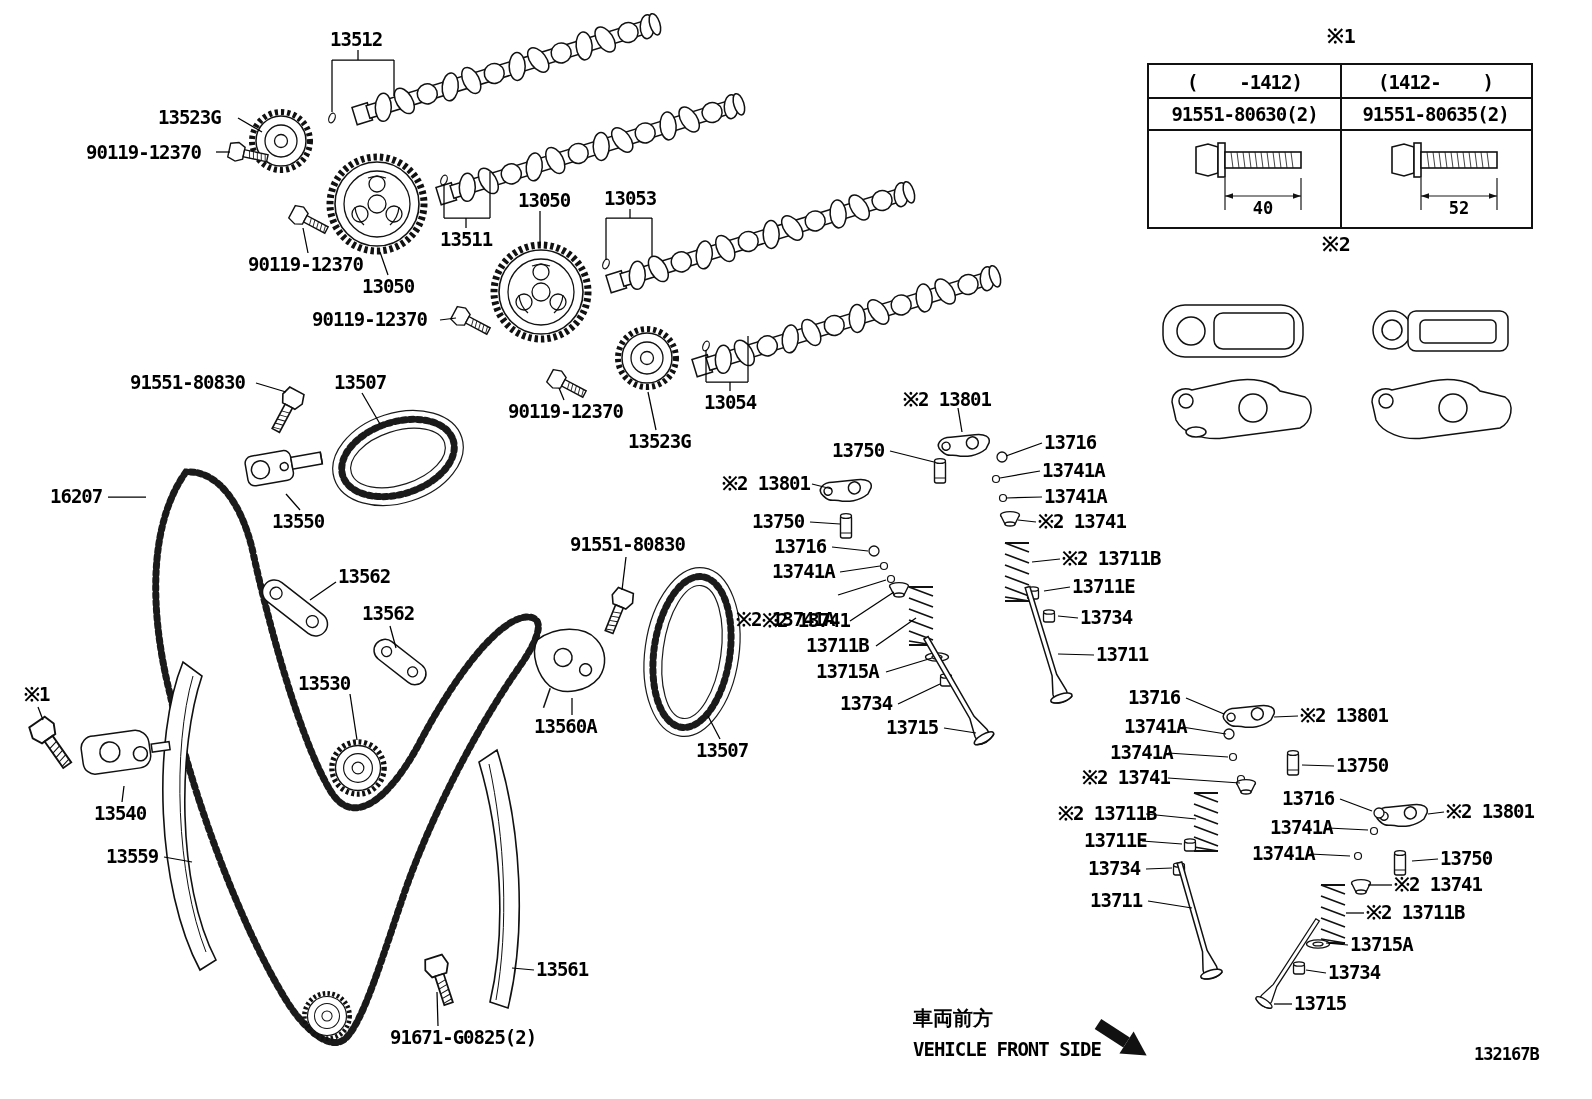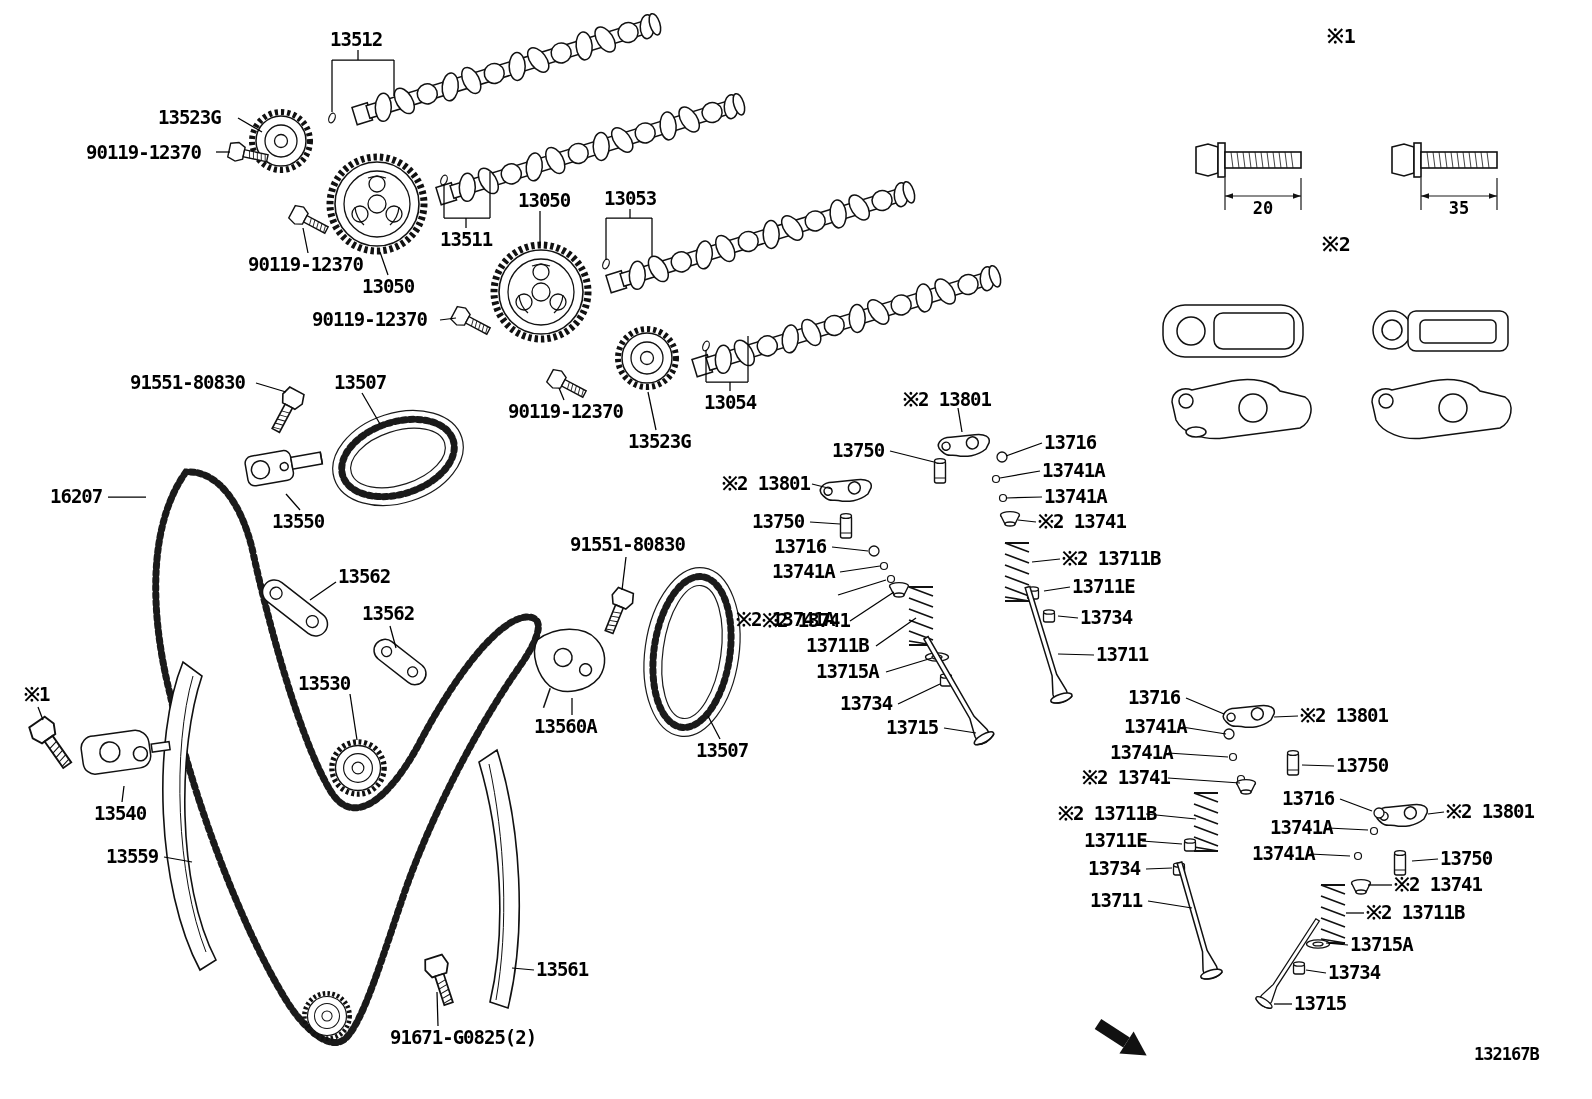--- a/index.html
+++ b/index.html
@@ -425,20 +425,33 @@
       <div class="part-label" style="left: 1088px; top: 859px;">13734</div>
       <div class="part-label" style="left: 1394px; top: 875px;">※2 13741</div>
       <div class="part-label" style="left: 1090px; top: 891px;">13711</div>
       <div class="part-label" style="left: 1366px; top: 903px;">※2 13711B</div>
       <div class="part-label" style="left: 1350px; top: 935px;">13715A</div>
       <div class="part-label" style="left: 1328px; top: 963px;">13734</div>
       <div class="part-label" style="left: 1294px; top: 994px;">13715</div>
     </div>
 
   <div class="table-marker" style="left:1327px;top:26px;">※1</div>
-  <div class="dim" style="left:1263px;top:200px;">20</div>
-  <div class="dim" style="left:1459px;top:200px;">35</div>
+  <div class="ntable" style="left:1147px;top:63px;width:382px;height:162px;">
+    <div class="vdiv" style="left:191px;"></div>
+    <div class="hdiv" style="top:32px;"></div>
+    <div class="hdiv" style="top:64px;"></div>
+    <div class="tcell" style="left:0;top:8px;">(    -1412)</div>
+    <div class="tcell" style="left:50%;top:8px;">(1412-    )</div>
+    <div class="tcell" style="left:0;top:40px;">91551-80630(2)</div>
+    <div class="tcell" style="left:50%;top:40px;">91551-80635(2)</div>
+  </div>
+  <div class="dim" style="left:1263px;top:200px;">40</div>
+  <div class="dim" style="left:1459px;top:200px;">52</div>
 
   <div class="table-marker" style="left:1322px;top:234px;">※2</div>
 
+  <div class="orient">
+    <span class="jp">車両前方</span>
+    <span class="en">VEHICLE FRONT SIDE</span>
+  </div>
   <div class="doccode">132167B</div>
 
 </div>
 
 </body></html>

